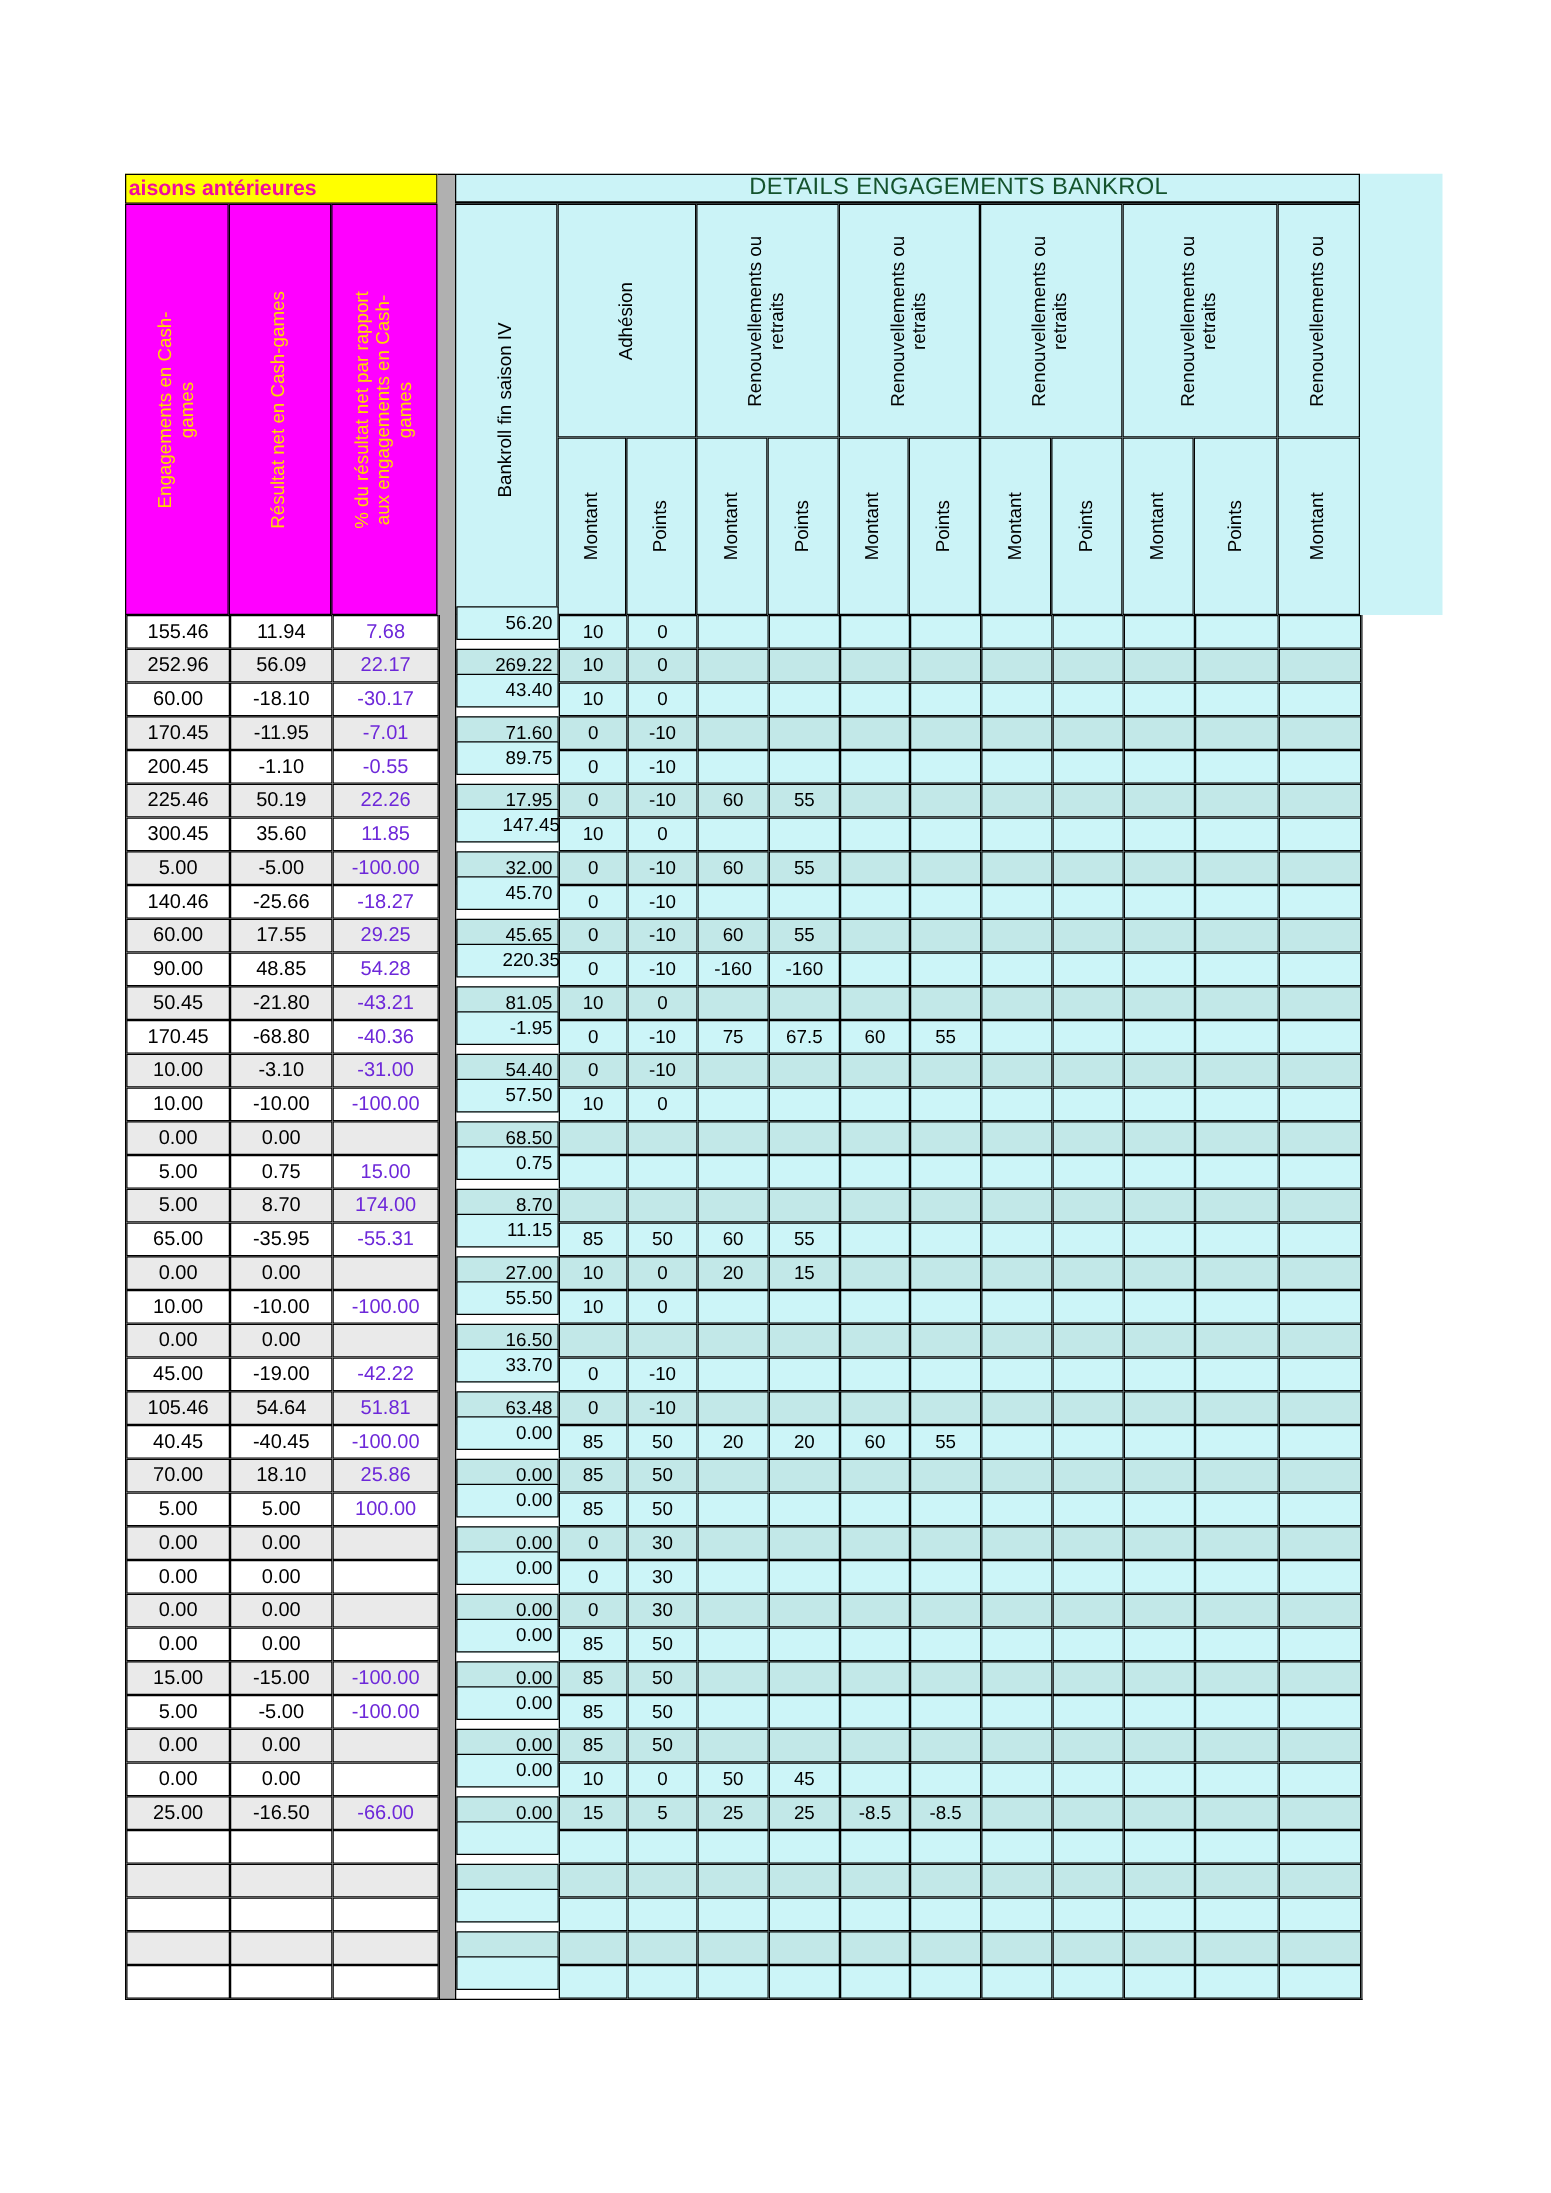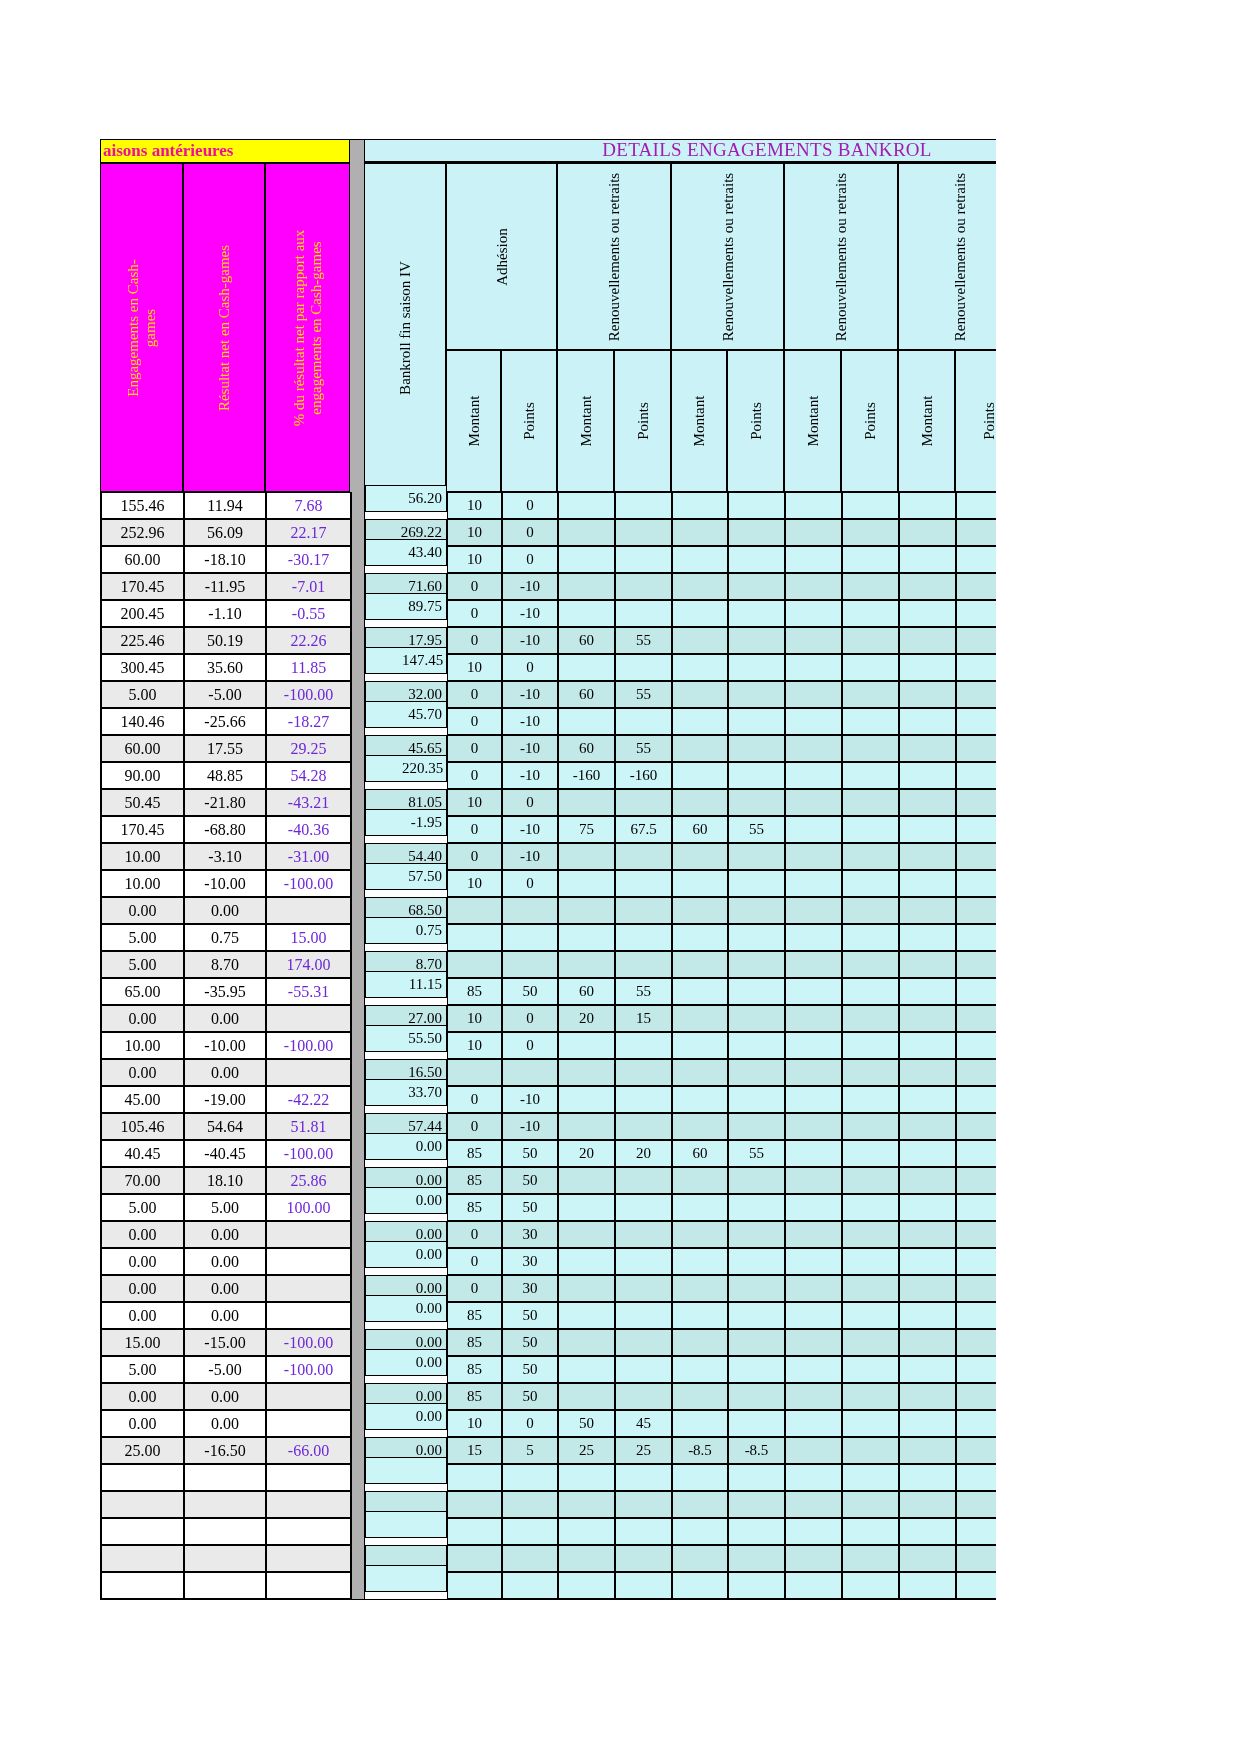--- a/index.html
+++ b/index.html
@@ -1,27 +1,27 @@
 <!DOCTYPE html>
 <html><head>
 <meta charset="utf-8">
 <style>
   html,body{margin:0;padding:0;background:#fff;}
-  .page{position:relative;width:996px;height:1754px;background:#fff;
-        font-family:Liberation Serif, serif;overflow:hidden;}
+  .page{position:relative;width:1241px;height:1754px;background:#fff;
+        font-family:Liberation Sans, sans-serif;overflow:hidden;}
   .abs{position:absolute;box-sizing:border-box;}
 
   
   .yband{left:100px;top:139px;width:250px;height:24px;background:#ffff00;
          border:1px solid #000;color:#f00d9e;font-weight:bold;font-size:17px;
          line-height:21px;padding-left:2px;white-space:nowrap;overflow:hidden;}
 
   
   .title{left:364px;top:139px;width:724px;height:24px;background:#cbf3f7;
-         border:1px solid #000;border-bottom:2px solid #000;color:#a21caf;
+         border:1px solid #000;border-bottom:2px solid #000;color:#14532d;
          font-size:19px;line-height:20px;text-align:center;padding-left:82px;
          letter-spacing:.3px;white-space:nowrap;overflow:hidden;z-index:2;}
 
   
   .ext{left:1088px;top:139px;width:66px;height:353px;background:#cbf3f7;z-index:0;}
 
   
   .hcell{position:absolute;box-sizing:border-box;border:1px solid #000;overflow:hidden;z-index:1;}
   .mag{background:#ff00ff;}
   .cy{background:#cbf3f7;}
@@ -524,21 +524,21 @@
       <div class="dc rc">-10</div>
       <div class="dc rc"></div>
       <div class="dc rc"></div>
       <div class="dc rc"></div>
       <div class="dc rc"></div>
       <div class="dc rc"></div>
       <div class="dc rc"></div>
       <div class="dc rc"></div>
       <div class="dc rc"></div>
       <div class="dc rc"></div>
-      <div class="dc rc ralt bank">57.44</div>
+      <div class="dc rc ralt bank">63.48</div>
       <div class="dc rc ralt">0</div>
       <div class="dc rc ralt">-10</div>
       <div class="dc rc ralt"></div>
       <div class="dc rc ralt"></div>
       <div class="dc rc ralt"></div>
       <div class="dc rc ralt"></div>
       <div class="dc rc ralt"></div>
       <div class="dc rc ralt"></div>
       <div class="dc rc ralt"></div>
       <div class="dc rc ralt"></div>

